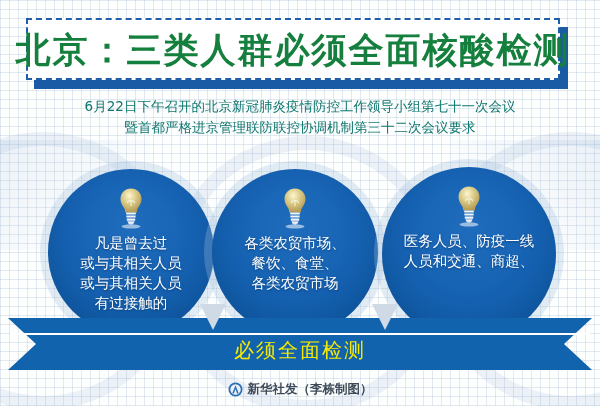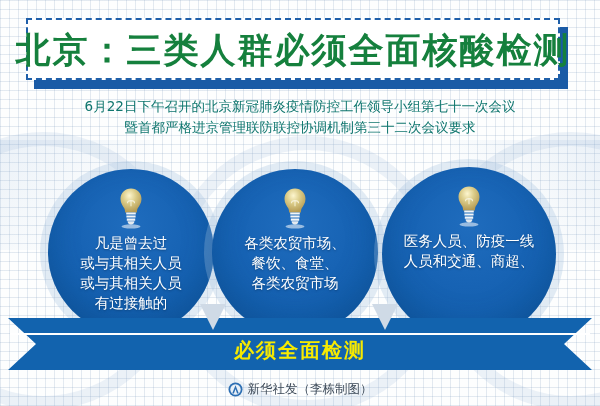--- a/index.html
+++ b/index.html
@@ -181,21 +181,21 @@
     background: #ffffff;
   }
   .ribbon-label {
     position: absolute;
     left: 0;
     top: 336px;
     width: 600px;
     text-align: center;
     color: #f7ea00;
     font-size: 20px;
-    font-weight: bold;
+    font-weight: normal;
     letter-spacing: 2px;
     line-height: 28px;
     white-space: nowrap;
   }
 
   
   .notch {
     position: absolute;
     width: 0; height: 0;
     border-left: 13px solid transparent;
@@ -211,20 +211,21 @@
     left: 0;
     top: 381px;
     width: 600px;
     display: flex;
     align-items: center;
     justify-content: center;
     gap: 5px;
     color: #3d4a58;
     font-size: 12.5px;
     white-space: nowrap;
+    font-weight: bold;
   }
   .credit-logo { width: 15px; height: 15px; flex: none; }
 </style>
 </head>
 <body>
 
 <div id="poster">
 
   <div class="grid-bg"></div>
 

